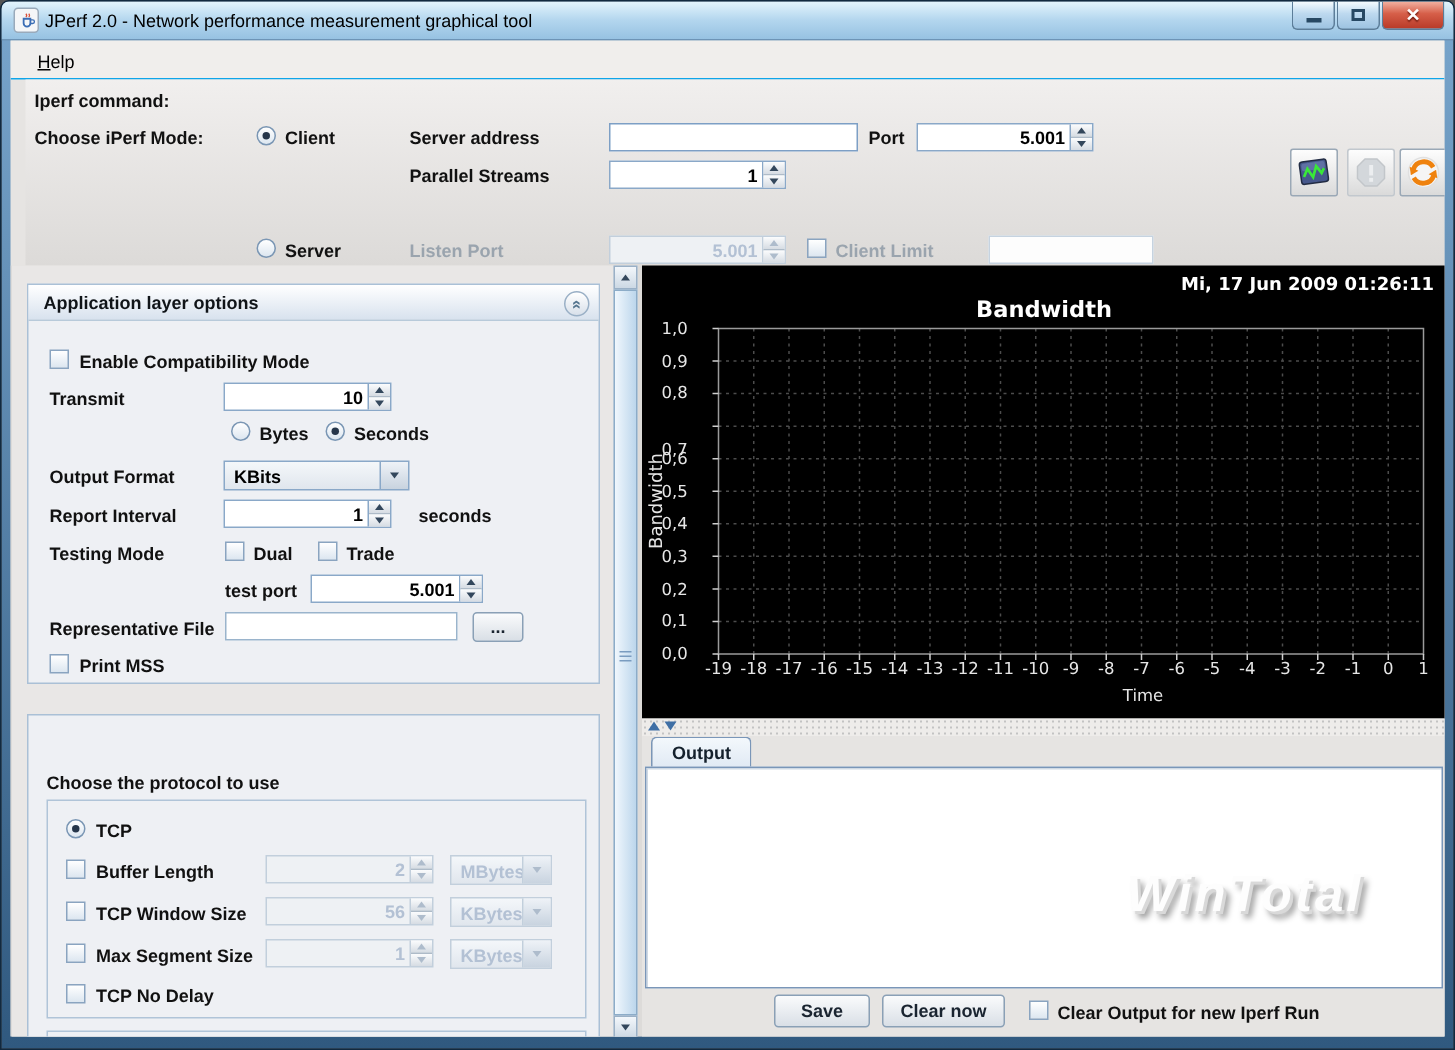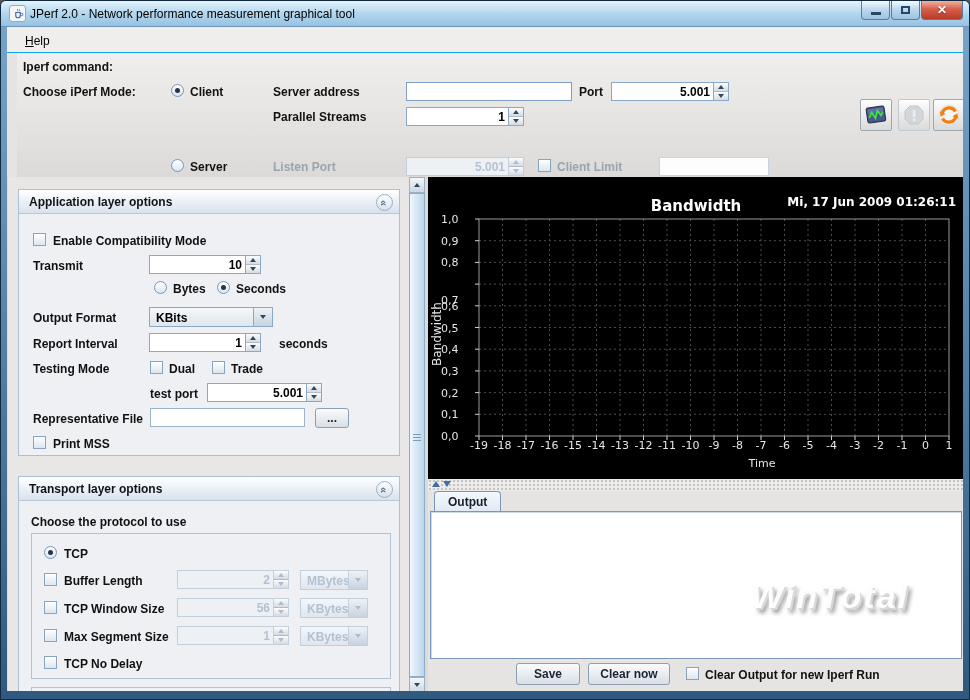--- a/index.html
+++ b/index.html
@@ -104,21 +104,21 @@
   .scr-thumb{ position:absolute; left:0; top:16px; width:16px; height:484px;
     background:linear-gradient(to right,#f0f7fd,#bcd6ec); border:1px solid #8cacc8; }
   .scr-grip{ position:absolute; left:3px; top:240px; width:8px; height:7px;
     border-top:1px solid #7a9cc0; border-bottom:1px solid #7a9cc0; }
   .scr-grip::after{ content:""; display:block; margin-top:2px; height:1px; background:#7a9cc0; }
 
   
   .rightpane{ position:absolute; left:421px; top:0; width:536px; height:516px; }
   .chart{ position:absolute; left:0; top:0; width:536px; height:302px; background:#000;
     font-family:"DejaVu Sans", sans-serif; color:#e8e8e8; overflow:hidden; }
-  .ch-ts{ position:absolute; right:8px; top:18px; font-size:12px; font-weight:bold; color:#fff;text-align:center; }
+  .ch-ts{ position:absolute; right:8px; top:5px; font-size:12px; font-weight:bold; color:#fff;text-align:center; }
   .ch-title{ position:absolute; left:0; right:0; top:20px; text-align:center; font-size:15px; font-weight:bold; color:#fff; }
   .plot{ position:absolute; left:51px; top:42px; width:470px; height:217px; }
   .grid{ stroke:#4c4c4c; stroke-dasharray:2 3; stroke-width:1; }
   .plotborder{ fill:none; stroke:#9a9a9a; stroke-width:1; }
   .tickmark{ stroke:#cfcfcf; stroke-width:1; }
   .xtick{ position:absolute; top:262px; transform:translateX(-50%); font-size:11px; color:#e6e6e6; }
   .ytick{ position:absolute; width:32px; left:13px; text-align:left; transform:translateY(-50%); font-size:11px; color:#e6e6e6; }
   .ch-ylab{ position:absolute; left:-26px; top:150px; width:70px; text-align:center; font-size:12px;
     transform:rotate(-90deg); color:#e6e6e6; }
   .ch-xlab{ position:absolute; left:286px; top:280px; transform:translateX(-50%); font-size:11px; color:#e6e6e6;margin-left:48px; }
@@ -338,26 +338,20 @@
 
           <span class="lbl" style="left:14px;top:222px">Representative File</span>
           <input class="field" style="left: 131px; top: 218px; width: 155px; border-color: rgb(154, 180, 204);" value="">
           <span class="btn" style="left:296px;top:218px;width:34px;height:20px">...</span>
 
           <span class="chk" style="left:14px;top:246px"></span>
           <span class="lbl" style="left:34px;top:247px">Print MSS</span>
         </div>
 
         <div class="panel" style="top:299px;height:240px">
-          <div class="panel-h">
-            <span class="pt">Transport layer options</span>
-            <span class="collapse">
-                <span>«</span>
-              </span>
-          </div>
           <span class="lbl" style="left:12px;top:38px">Choose the protocol to use</span>
 
           <div class="group" style="left:12px;top:56px;width:360px;height:146px">
             <span class="radio sel" style="left:12px;top:12px"></span>
             <span class="lbl" style="left:32px;top:13px">TCP</span>
 
             <span class="chk" style="left:12px;top:39px"></span>
             <span class="lbl" style="left:32px;top:40px">Buffer Length</span>
             <div class="spinner dis" style="left:145px;top:36px;width:112px">
               <span class="spin-val">2</span>

